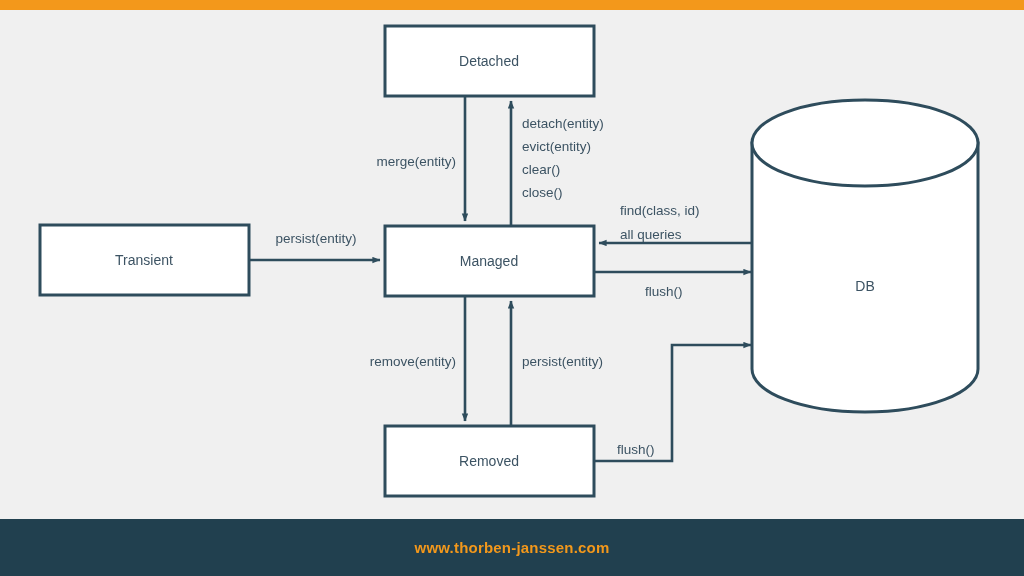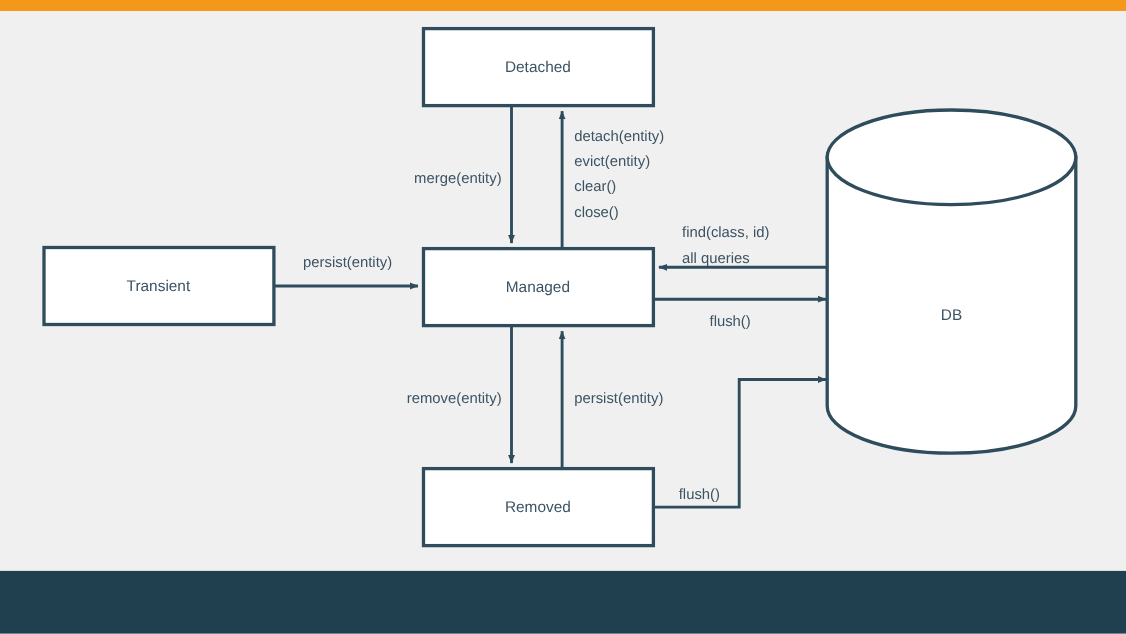--- a/index.html
+++ b/index.html
@@ -117,13 +117,14 @@
     </g>
 
     <g>
       <path class="db-shape" d="M752,143 L752,369 A113,43 0 0 0 978,369 L978,143 Z"></path>
       <ellipse class="db-top" cx="865" cy="143" rx="113" ry="43"></ellipse>
       <text class="node-label" x="865" y="287">DB</text>
     </g>
   </svg>
 
   <div class="footer"></div>
+  <div class="footer-text">www.thorben-janssen.com</div>
 </div>
 
 </body></html>

